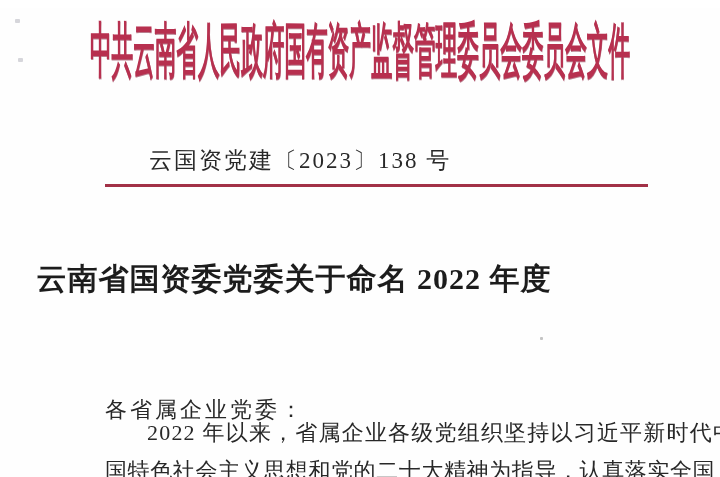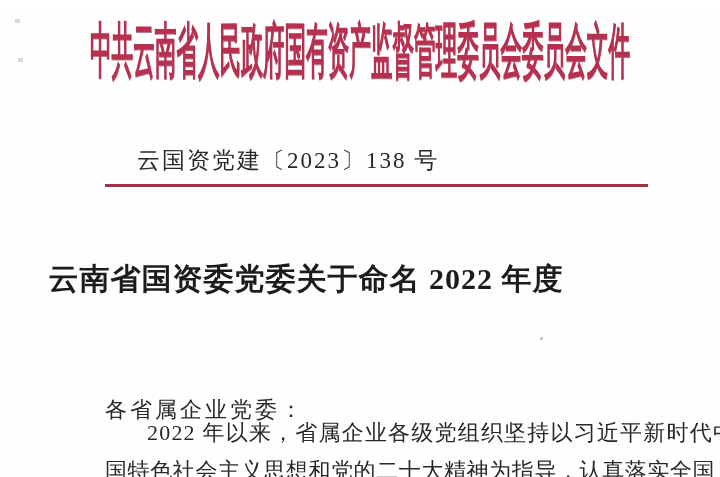--- a/index.html
+++ b/index.html
@@ -26,30 +26,30 @@
     font-size:60px;line-height:66px;font-weight:bold;
     color:var(--header-red);
     transform:scaleX(0.36);
     transform-origin:center center;
     text-shadow:0.5px 0.5px 0 rgba(128,20,50,0.55);
   }
   
   .doc-number{
     position:absolute;top:139px;left:0;width:576px;
     text-align:center;font-size:23px;line-height:28px;
-    letter-spacing:2px;color:var(--ink);
+    letter-spacing:2px;color:var(--ink);padding-left:12px;
   }
   
   .divider{
     position:absolute;top:176px;left:105px;width:543px;height:3px;
     background:var(--divider-red);
   }
   
   .title-block{
-    position:absolute;top:251px;left:12px;width:588px;
+    position:absolute;top:251px;left:0;width:588px;
     text-align:center;color:var(--title-ink);
     font-size:30px;font-weight:bold;line-height:40px;letter-spacing:1px;
   }
   
   .salutation{
     position:absolute;top:389px;left:105px;
     font-size:22px;line-height:26px;letter-spacing:3px;color:var(--ink);
   }
   .para-line-1{
     position:absolute;top:412px;left:147px;

